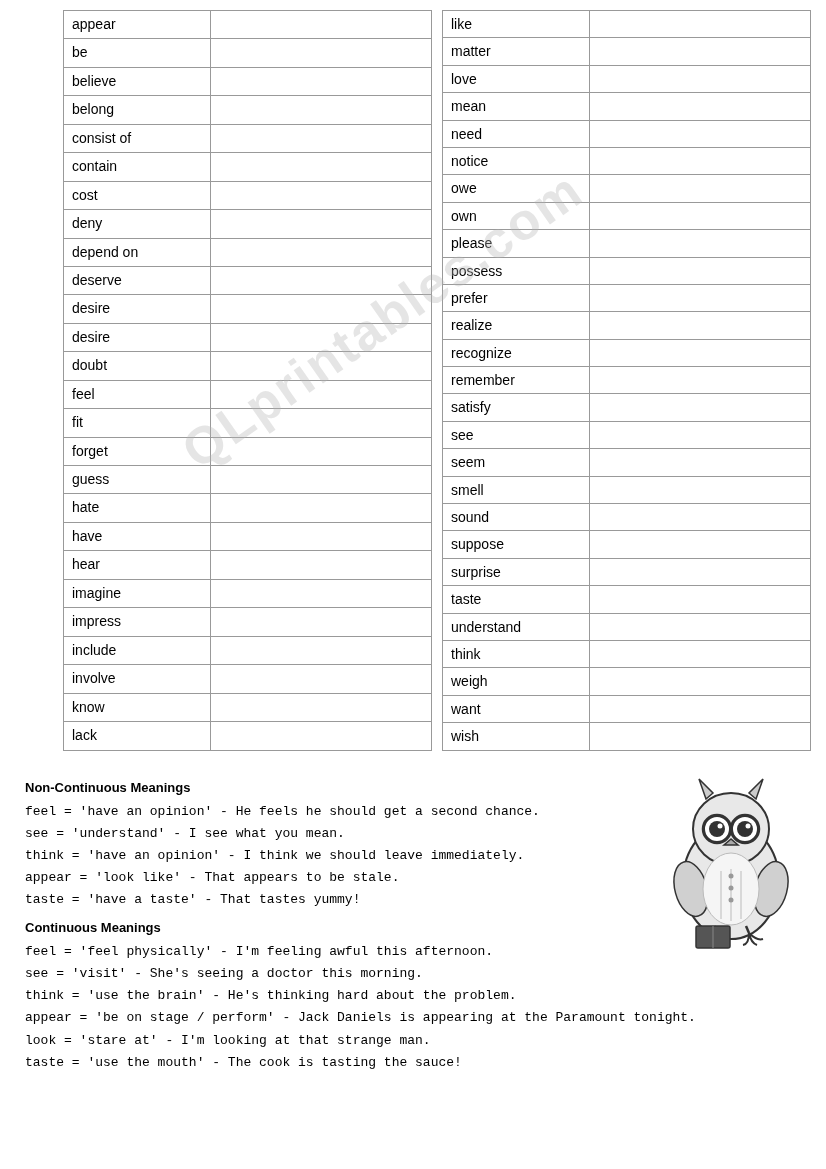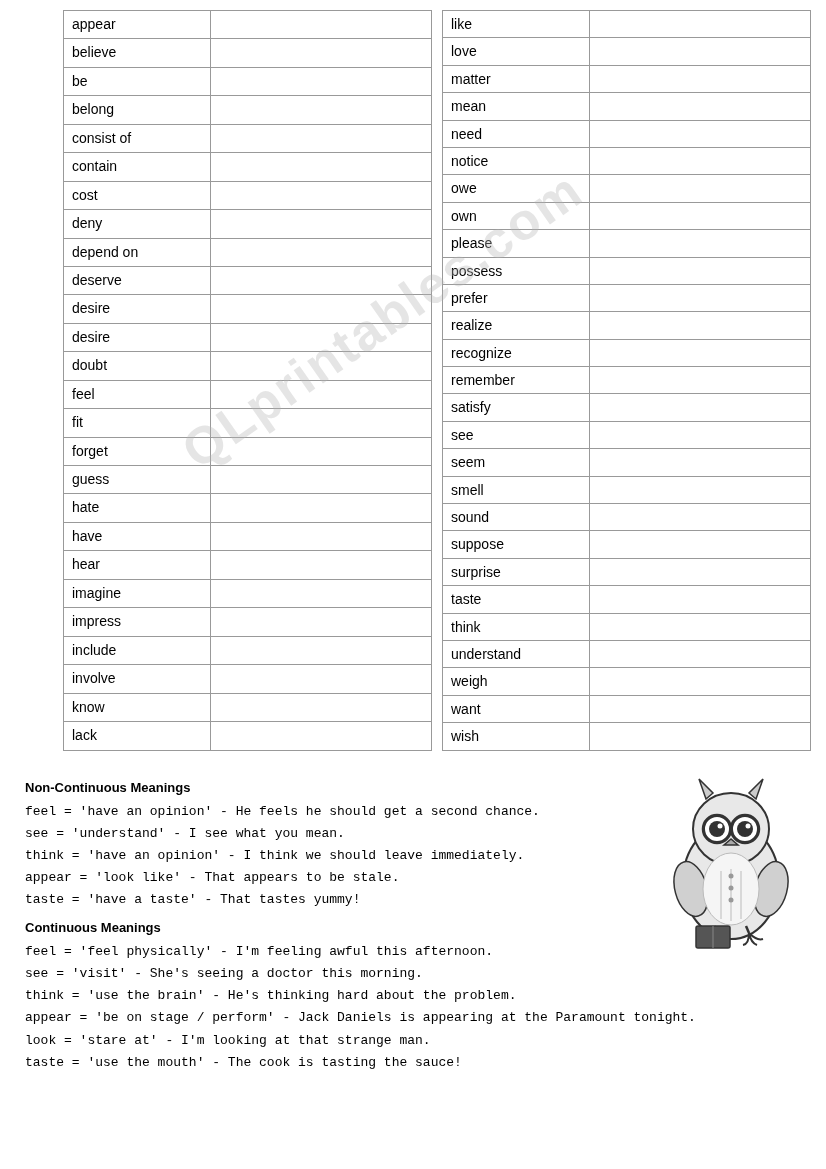--- a/index.html
+++ b/index.html
@@ -84,25 +84,25 @@
     <div class="watermark">QLprintables.com</div>
     <div class="tables-row">
 
       <table class="word-table">
         <tbody id="left-tbody">
         <tr>
               <td class="word-col">appear</td>
               <td class="blank-col">&nbsp;</td>
             </tr>
             <tr>
+              <td class="word-col">be</td>
+              <td class="blank-col">&nbsp;</td>
+            </tr>
+            <tr>
               <td class="word-col">believe</td>
-              <td class="blank-col">&nbsp;</td>
-            </tr>
-            <tr>
-              <td class="word-col">be</td>
               <td class="blank-col">&nbsp;</td>
             </tr>
             <tr>
               <td class="word-col">belong</td>
               <td class="blank-col">&nbsp;</td>
             </tr>
             <tr>
               <td class="word-col">consist of</td>
               <td class="blank-col">&nbsp;</td>
             </tr>
@@ -193,28 +193,28 @@
           </tbody>
       </table>
 
       <table class="word-table">
         <tbody id="right-tbody">
         <tr>
               <td class="word-col">like</td>
               <td class="blank-col">&nbsp;</td>
             </tr>
             <tr>
+              <td class="word-col">matter</td>
+              <td class="blank-col">&nbsp;</td>
+            </tr>
+            <tr>
               <td class="word-col">love</td>
               <td class="blank-col">&nbsp;</td>
             </tr>
             <tr>
-              <td class="word-col">matter</td>
-              <td class="blank-col">&nbsp;</td>
-            </tr>
-            <tr>
               <td class="word-col">mean</td>
               <td class="blank-col">&nbsp;</td>
             </tr>
             <tr>
               <td class="word-col">need</td>
               <td class="blank-col">&nbsp;</td>
             </tr>
             <tr>
               <td class="word-col">notice</td>
               <td class="blank-col">&nbsp;</td>
@@ -277,25 +277,25 @@
             </tr>
             <tr>
               <td class="word-col">surprise</td>
               <td class="blank-col">&nbsp;</td>
             </tr>
             <tr>
               <td class="word-col">taste</td>
               <td class="blank-col">&nbsp;</td>
             </tr>
             <tr>
+              <td class="word-col">understand</td>
+              <td class="blank-col">&nbsp;</td>
+            </tr>
+            <tr>
               <td class="word-col">think</td>
-              <td class="blank-col">&nbsp;</td>
-            </tr>
-            <tr>
-              <td class="word-col">understand</td>
               <td class="blank-col">&nbsp;</td>
             </tr>
             <tr>
               <td class="word-col">weigh</td>
               <td class="blank-col">&nbsp;</td>
             </tr>
             <tr>
               <td class="word-col">want</td>
               <td class="blank-col">&nbsp;</td>
             </tr>

